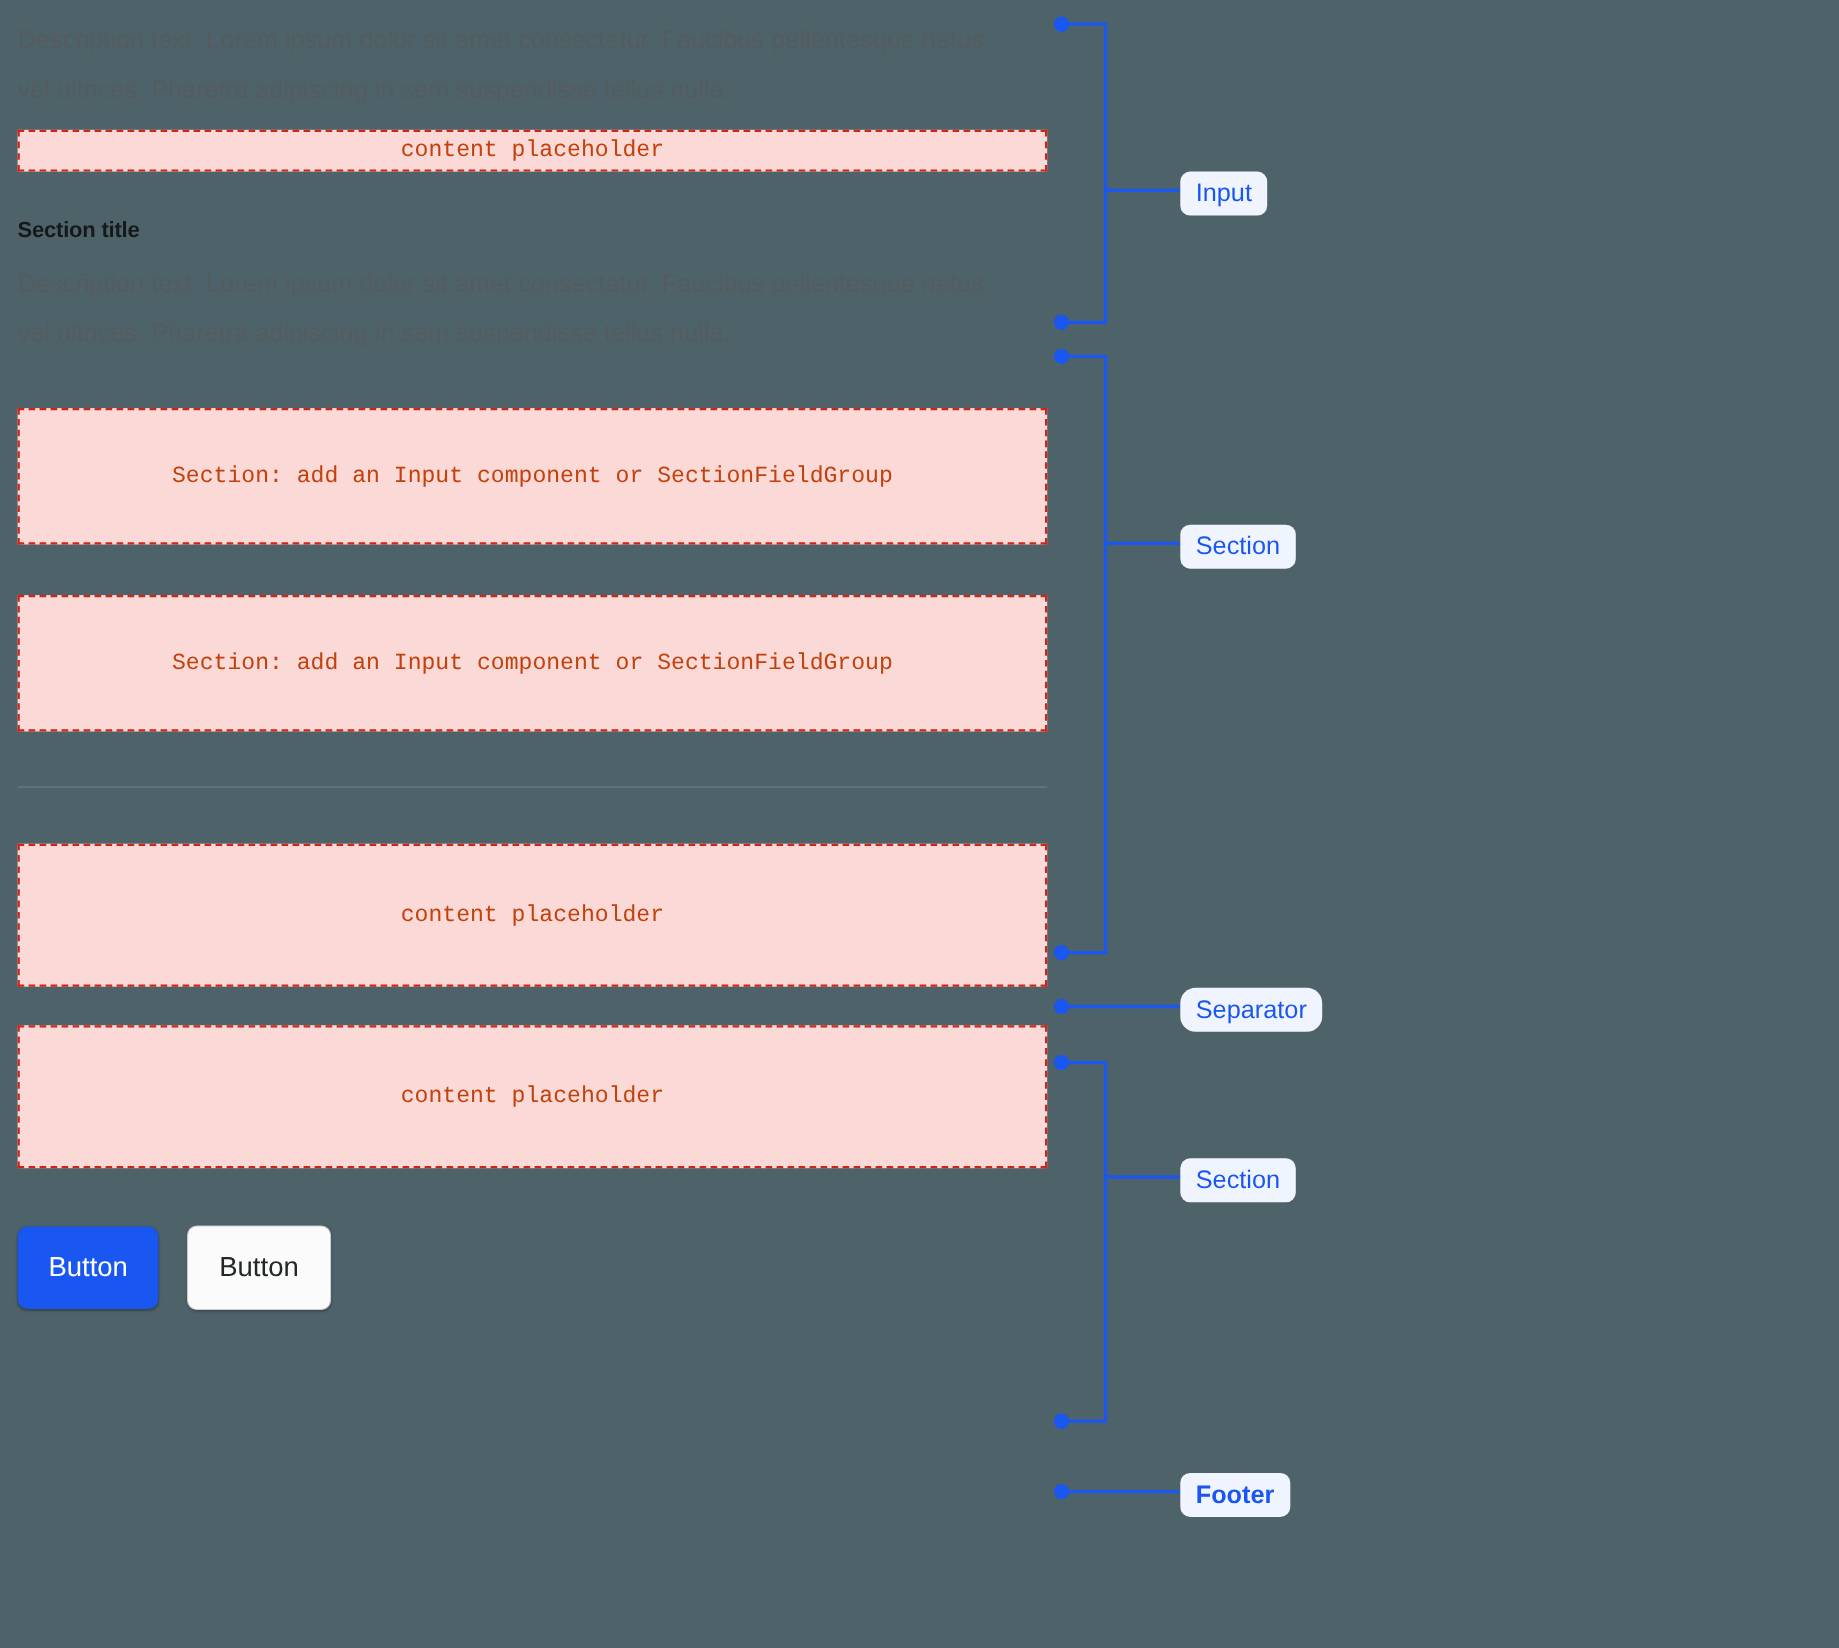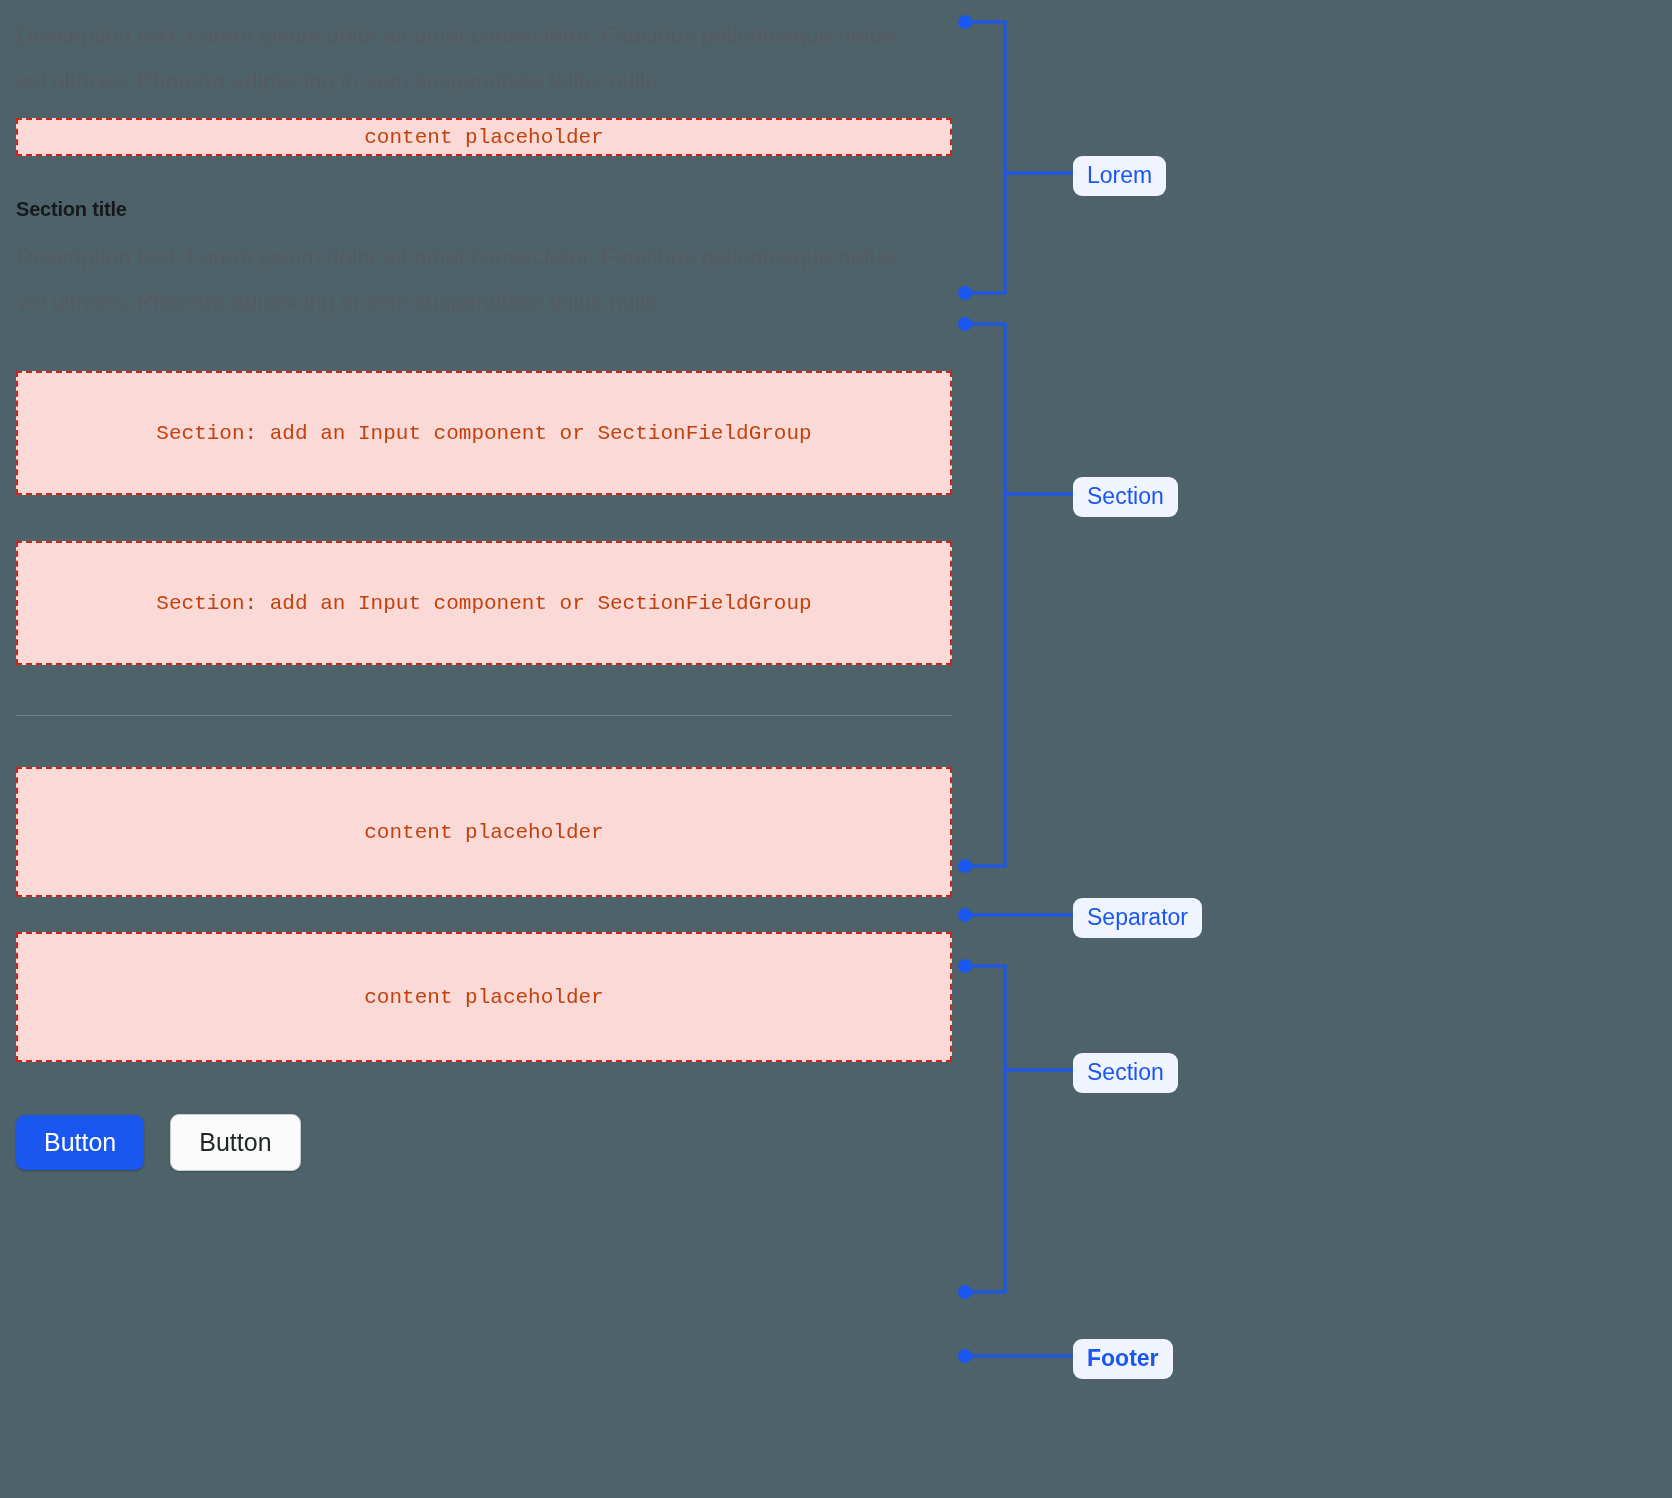--- a/index.html
+++ b/index.html
@@ -75,21 +75,21 @@
   .footer-row {
     display: flex;
     align-items: center;
     gap: 26px;
   }
 
   .btn {
     font-family: "Liberation Sans", sans-serif;
     font-size: 25px;
     border-radius: 9px;
-    padding: 13px 28px;
+    padding: 23px 28px;
     cursor: pointer;
     line-height: 1.15;
   }
 
   .btn-primary {
     background: #1a56f0;
     color: #ffffff;
     border: none;
     box-shadow: 0 1px 2px rgba(0,0,0,0.30);
   }
@@ -186,22 +186,22 @@
       <circle cx="965" cy="293" r="7"></circle>
       <circle cx="965" cy="324" r="7"></circle>
       <circle cx="965" cy="866" r="7"></circle>
       <circle cx="965" cy="915" r="7"></circle>
       <circle cx="965" cy="966" r="7"></circle>
       <circle cx="965" cy="1292" r="7"></circle>
       <circle cx="965" cy="1356" r="7"></circle>
     </g>
   </svg>
 
-  <div class="annot-pill" style="left:1073px; top:156px;">Lorem</div>
+  <div class="annot-pill" style="left:1073px; top:156px;">Input</div>
 
   <div class="annot-pill" style="left:1073px; top:477px;">Section</div>
 
-  <div class="annot-pill" style="left:1073px; top:898px;">Separator</div>
+  <div class="annot-pill" style="left:1073px; top:898px;border-radius:14px;">Separator</div>
 
   <div class="annot-pill" style="left:1073px; top:1053px;">Section</div>
 
   <div class="annot-pill" style="left:1073px; top:1339px;font-weight:bold;">Footer</div>
 </div>
 
 </body></html>

